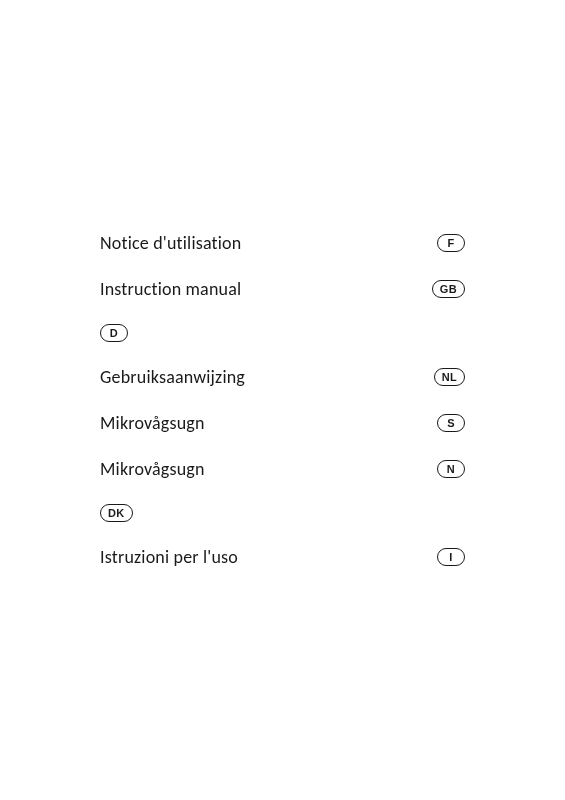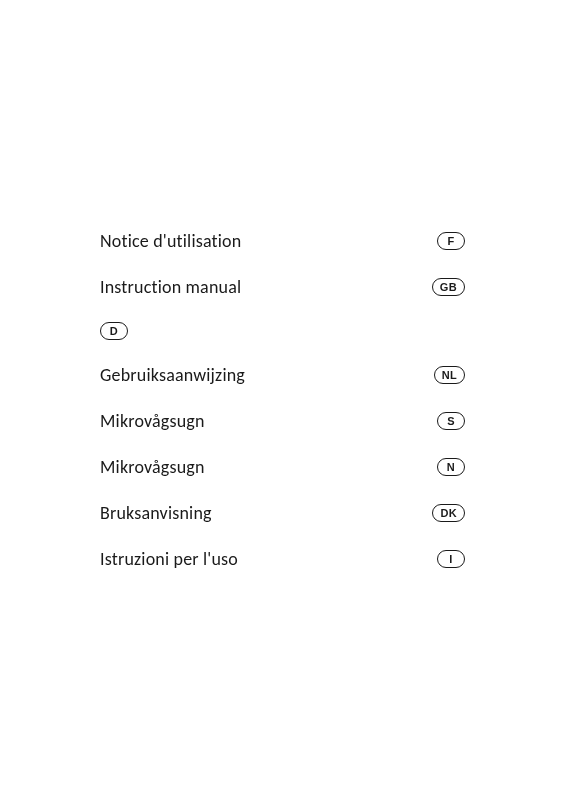--- a/index.html
+++ b/index.html
@@ -89,21 +89,20 @@
       </div>
       <div class="menu-item">
         <span class="menu-label">Mikrovågsugn</span>
         <span class="lang-badge">S</span>
       </div>
       <div class="menu-item">
         <span class="menu-label">Mikrovågsugn</span>
         <span class="lang-badge">N</span>
       </div>
       <div class="menu-item">
-        <span class="menu-label">Bruksanvisning</span>
         <span class="lang-badge">DK</span>
       </div>
       <div class="menu-item">
         <span class="menu-label">Istruzioni per l'uso</span>
         <span class="lang-badge">I</span>
       </div>
     </div>
 </div>
 
 </body></html>

